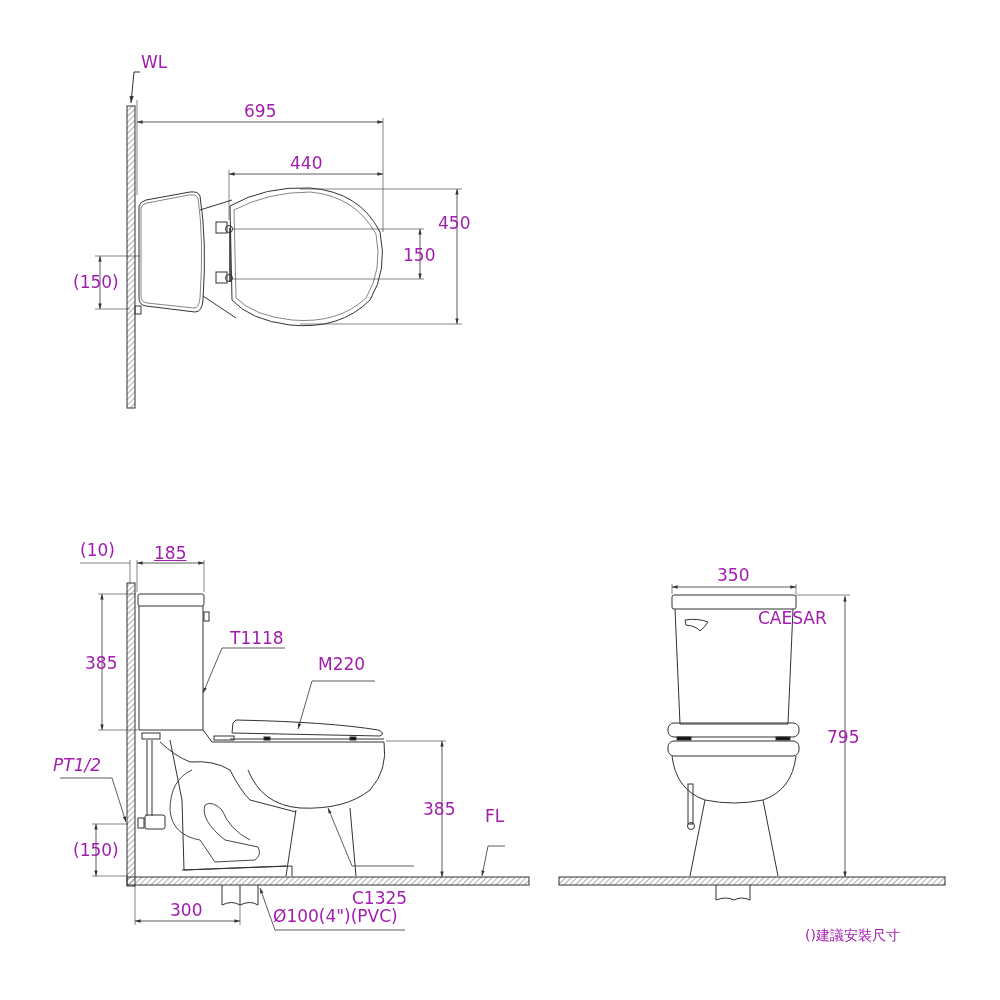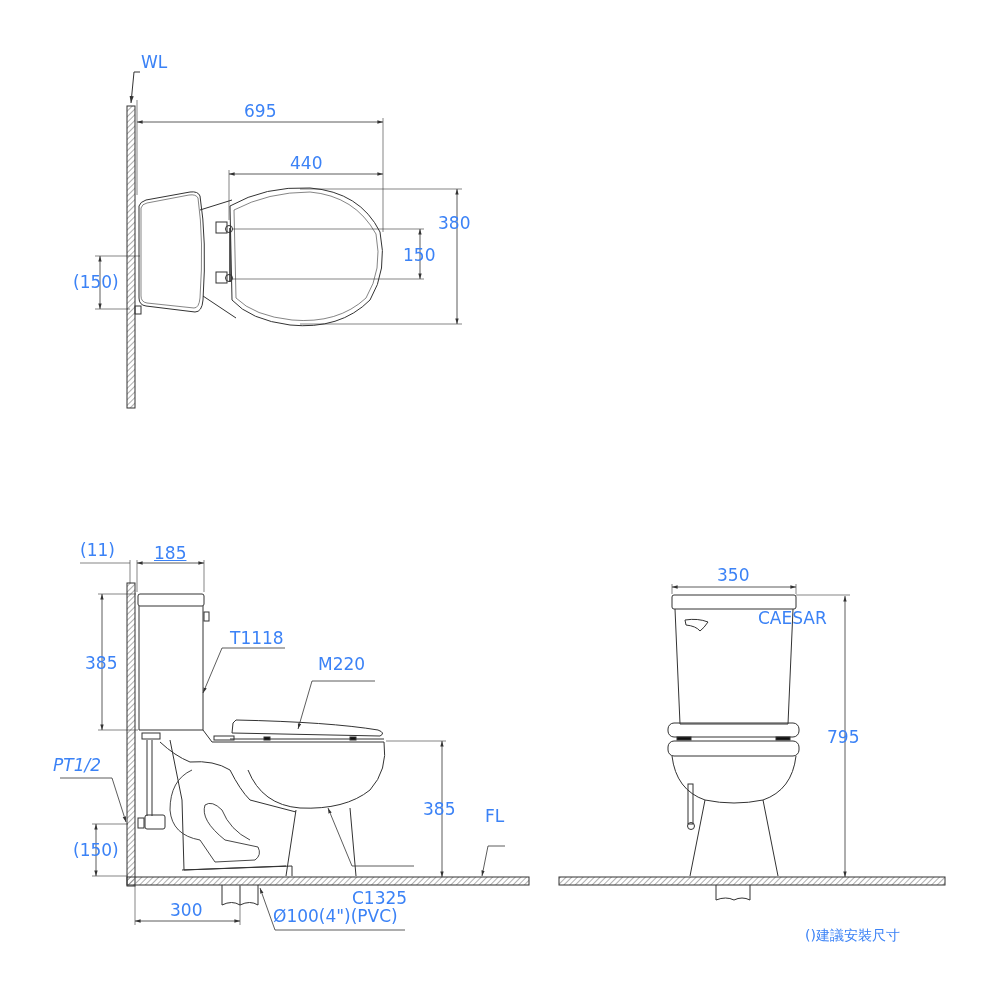--- a/index.html
+++ b/index.html
@@ -1,18 +1,18 @@
 <!DOCTYPE html>
 <html><head>
 <meta charset="utf-8">
 <style>
   html, body { margin:0; padding:0; background:#ffffff; }
   body { width:1000px; height:1000px; position:relative; overflow:hidden; font-family:"DejaVu Sans", sans-serif; }
   svg { position:absolute; left:0; top:0; }
-  .lbl { position:absolute; font-family:"DejaVu Sans", sans-serif; font-size:17px; color:#3b82f6; line-height:1; white-space:nowrap; }
+  .lbl { position:absolute; font-family:"DejaVu Sans", sans-serif; font-size:17px; color:#a21caf; line-height:1; white-space:nowrap; }
   .note { font-size:14px; }
 </style>
 </head>
 <body>
 
 <svg width="1000" height="1000" viewBox="0 0 1000 1000">
   <defs>
     <pattern id="hatch" width="4" height="4" patternUnits="userSpaceOnUse" patternTransform="rotate(45)">
       <line x1="0" y1="0" x2="0" y2="4" stroke="#777" stroke-width="1.2"></line>
     </pattern>
@@ -135,25 +135,25 @@
     <line x1="845" y1="596" x2="845" y2="877" marker-start="url(#arr)" marker-end="url(#arr)" stroke-width="0.8"></line>
     <line x1="672" y1="584" x2="672" y2="594" stroke-width="0.6"></line>
     <line x1="796" y1="584" x2="796" y2="594" stroke-width="0.6"></line>
     <line x1="672" y1="587" x2="796" y2="587" marker-start="url(#arr)" marker-end="url(#arr)" stroke-width="0.8"></line>
   </g>
 </svg>
 
 <span class="lbl" style="left:141px;top:54px;">WL</span>
 <span class="lbl" style="left:244px;top:103px;">695</span>
 <span class="lbl" style="left:290px;top:155px;">440</span>
-<span class="lbl" style="left:438px;top:215px;">380</span>
+<span class="lbl" style="left:438px;top:215px;">450</span>
 <span class="lbl" style="left:403px;top:247px;">150</span>
 <span class="lbl" style="left:73px;top:274px;">(150)</span>
 
-<span class="lbl" style="left:80px;top:542px;">(11)</span>
+<span class="lbl" style="left:80px;top:542px;">(10)</span>
 <span class="lbl" style="left:154px;top:545px;text-decoration:underline;">185</span>
 <span class="lbl" style="left:85px;top:655px;">385</span>
 <span class="lbl" style="left:230px;top:630px;">T1118</span>
 <span class="lbl" style="left:318px;top:656px;">M220</span>
 <span class="lbl" style="left:53px;top:757px;font-style:italic;">PT1/2</span>
 <span class="lbl" style="left:423px;top:801px;">385</span>
 <span class="lbl" style="left:485px;top:808px;">FL</span>
 <span class="lbl" style="left:73px;top:842px;">(150)</span>
 <span class="lbl" style="left:352px;top:846px;margin-top:44px;">C1325</span>
 <span class="lbl" style="left:170px;top:902px;text-align:right;">300</span>

